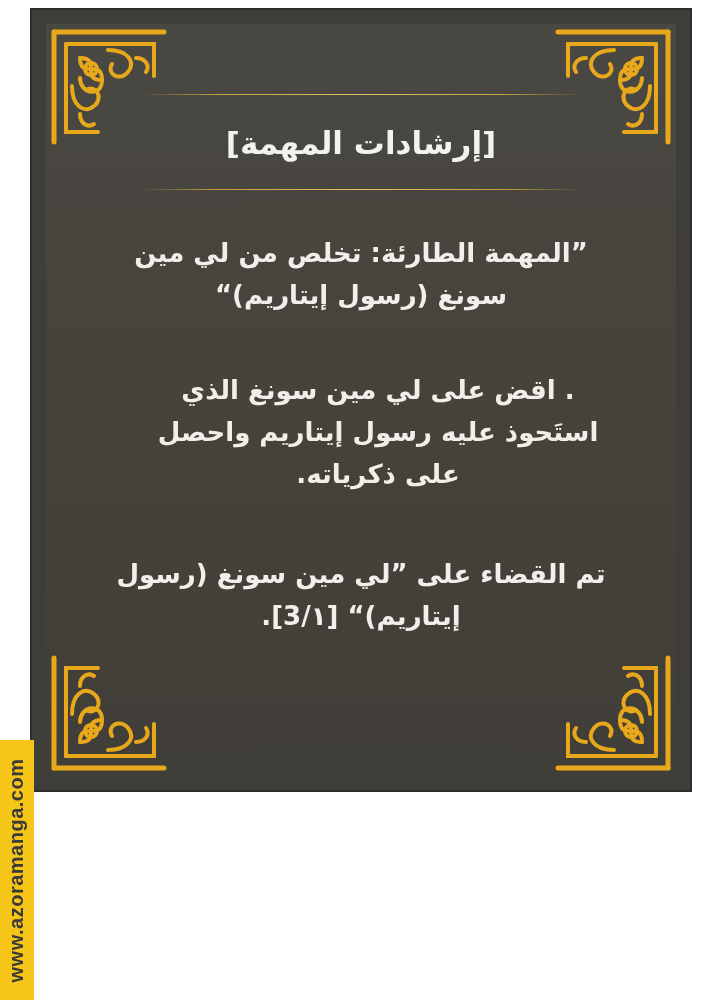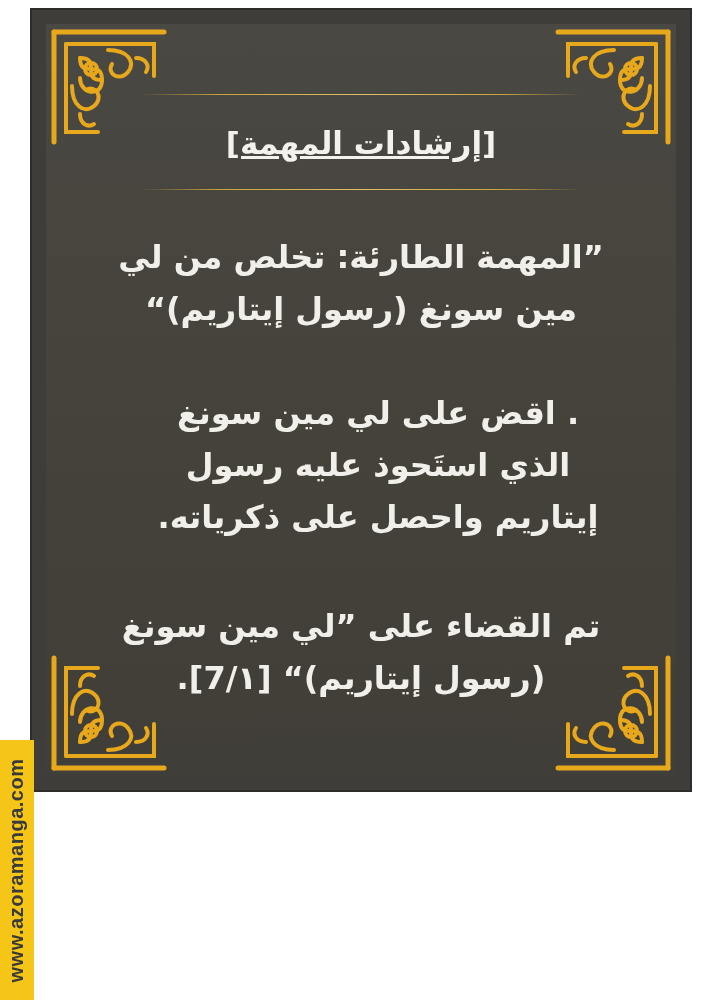--- a/index.html
+++ b/index.html
@@ -88,25 +88,24 @@
     margin: 0 34px;
   }
   #quest-title {
     font-family: "DejaVu Sans", sans-serif;
     font-size: 31px;
     font-weight: bold;
     line-height: 1.3;
     padding: 28px 0 26px 0;
     color: #f4f2ec;
     letter-spacing: 0px;
-    text-decoration: underline;
   }
   .para {
     font-family: "DejaVu Sans", sans-serif;
-    font-size: 32px;
+    font-size: 26px;
     font-weight: bold;
     line-height: 1.62;
     color: #f1efe9;
     margin: 0;
   }
   #quest-objective-quote { margin-top: 42px; }
   #quest-objective-desc  { margin-top: 52px; margin-left: 34px; }
   #quest-completion      { margin-top: 58px; }
 </style>
 </head>
@@ -194,21 +193,21 @@
 
     <div id="quest-content">
       <div class="rule"></div>
       <div id="quest-title">[إرشادات المهمة]</div>
       <div class="rule"></div>
 
       <p class="para" id="quest-objective-quote">”المهمة الطارئة: تخلص من لي مين سونغ (رسول إيتاريم)“</p>
 
       <p class="para" id="quest-objective-desc">. اقض على لي مين سونغ الذي استَحوذ عليه رسول إيتاريم واحصل على ذكرياته.</p>
 
-      <p class="para" id="quest-completion">تم القضاء على ”لي مين سونغ (رسول إيتاريم)“ [7/١].</p>
+      <p class="para" id="quest-completion">تم القضاء على ”لي مين سونغ (رسول إيتاريم)“ [3/١].</p>
     </div>
 
   </div>
 </div>
 
 <div id="watermark-strip">
   <span class="wm-text">www.azoramanga.com</span>
 </div>
 
 </body></html>

